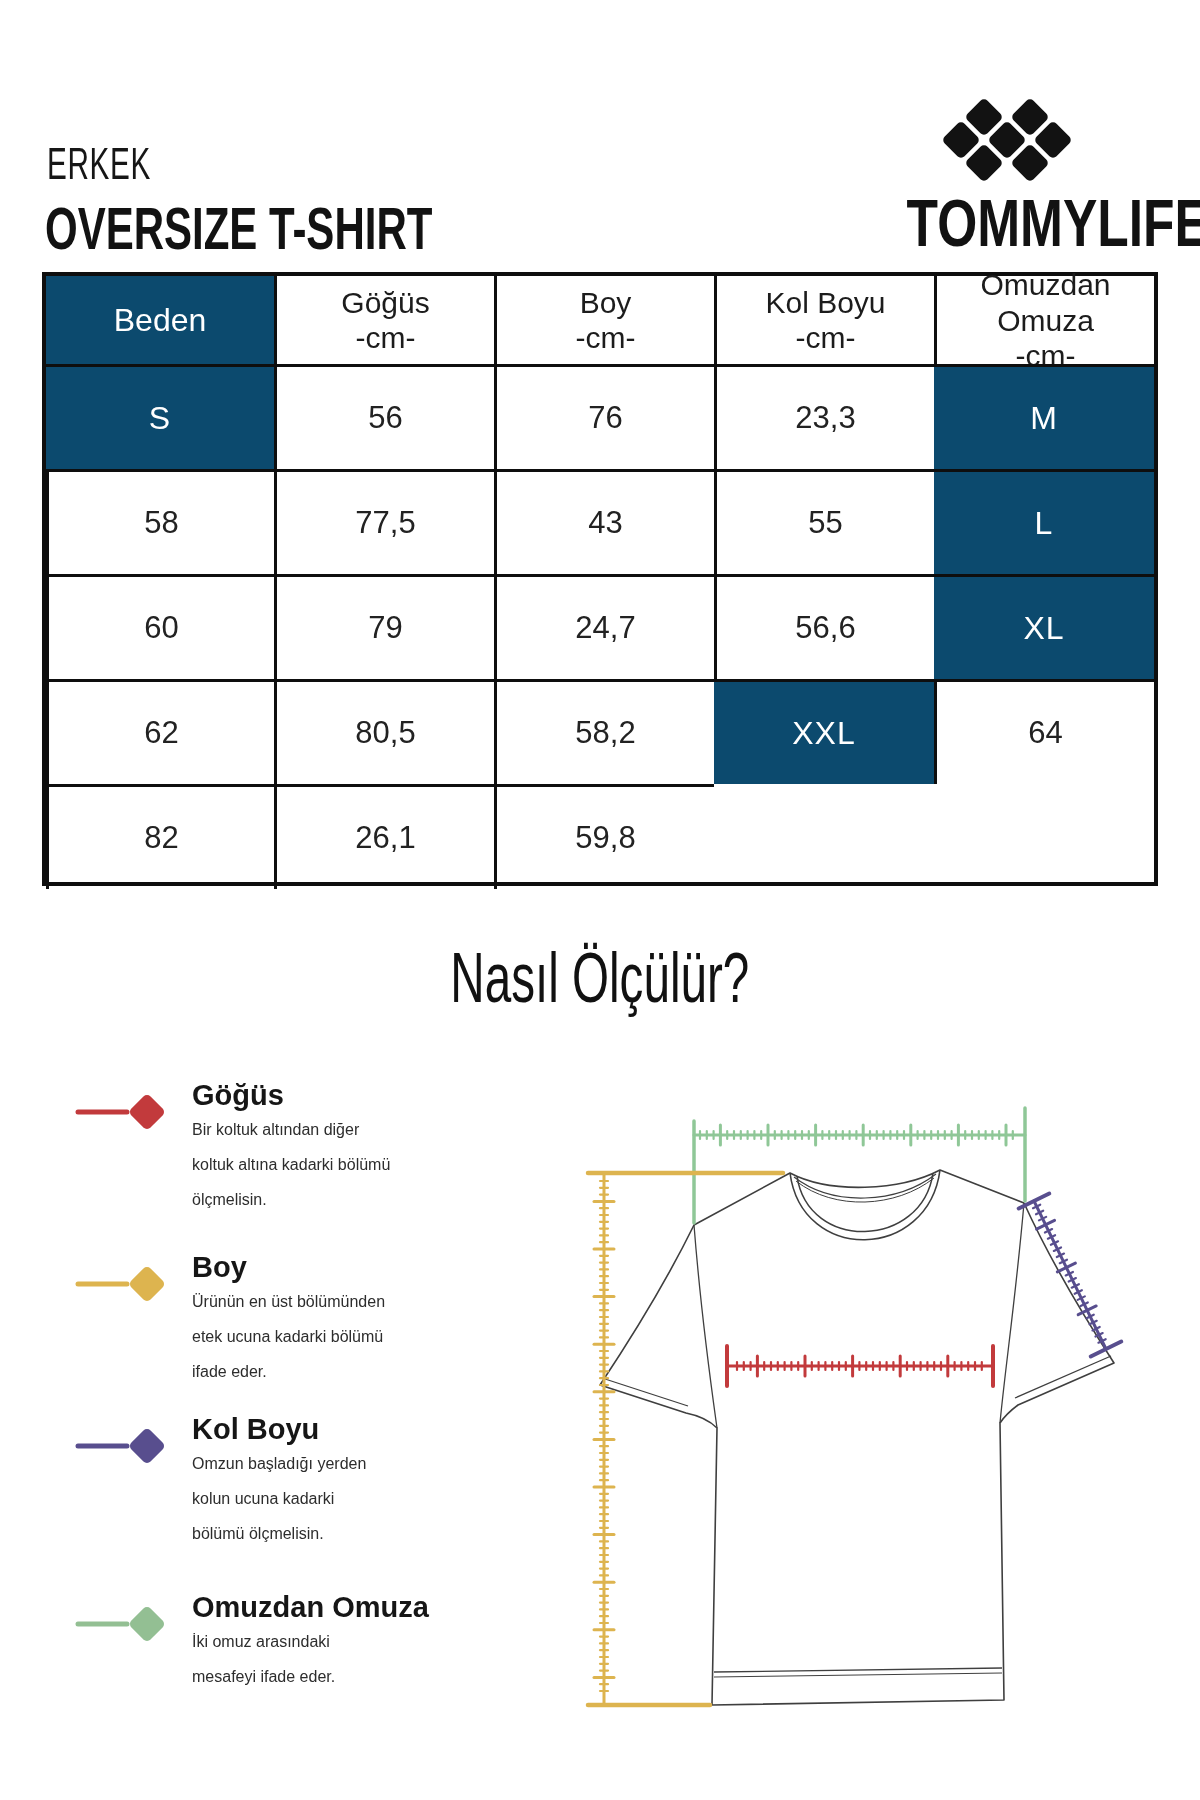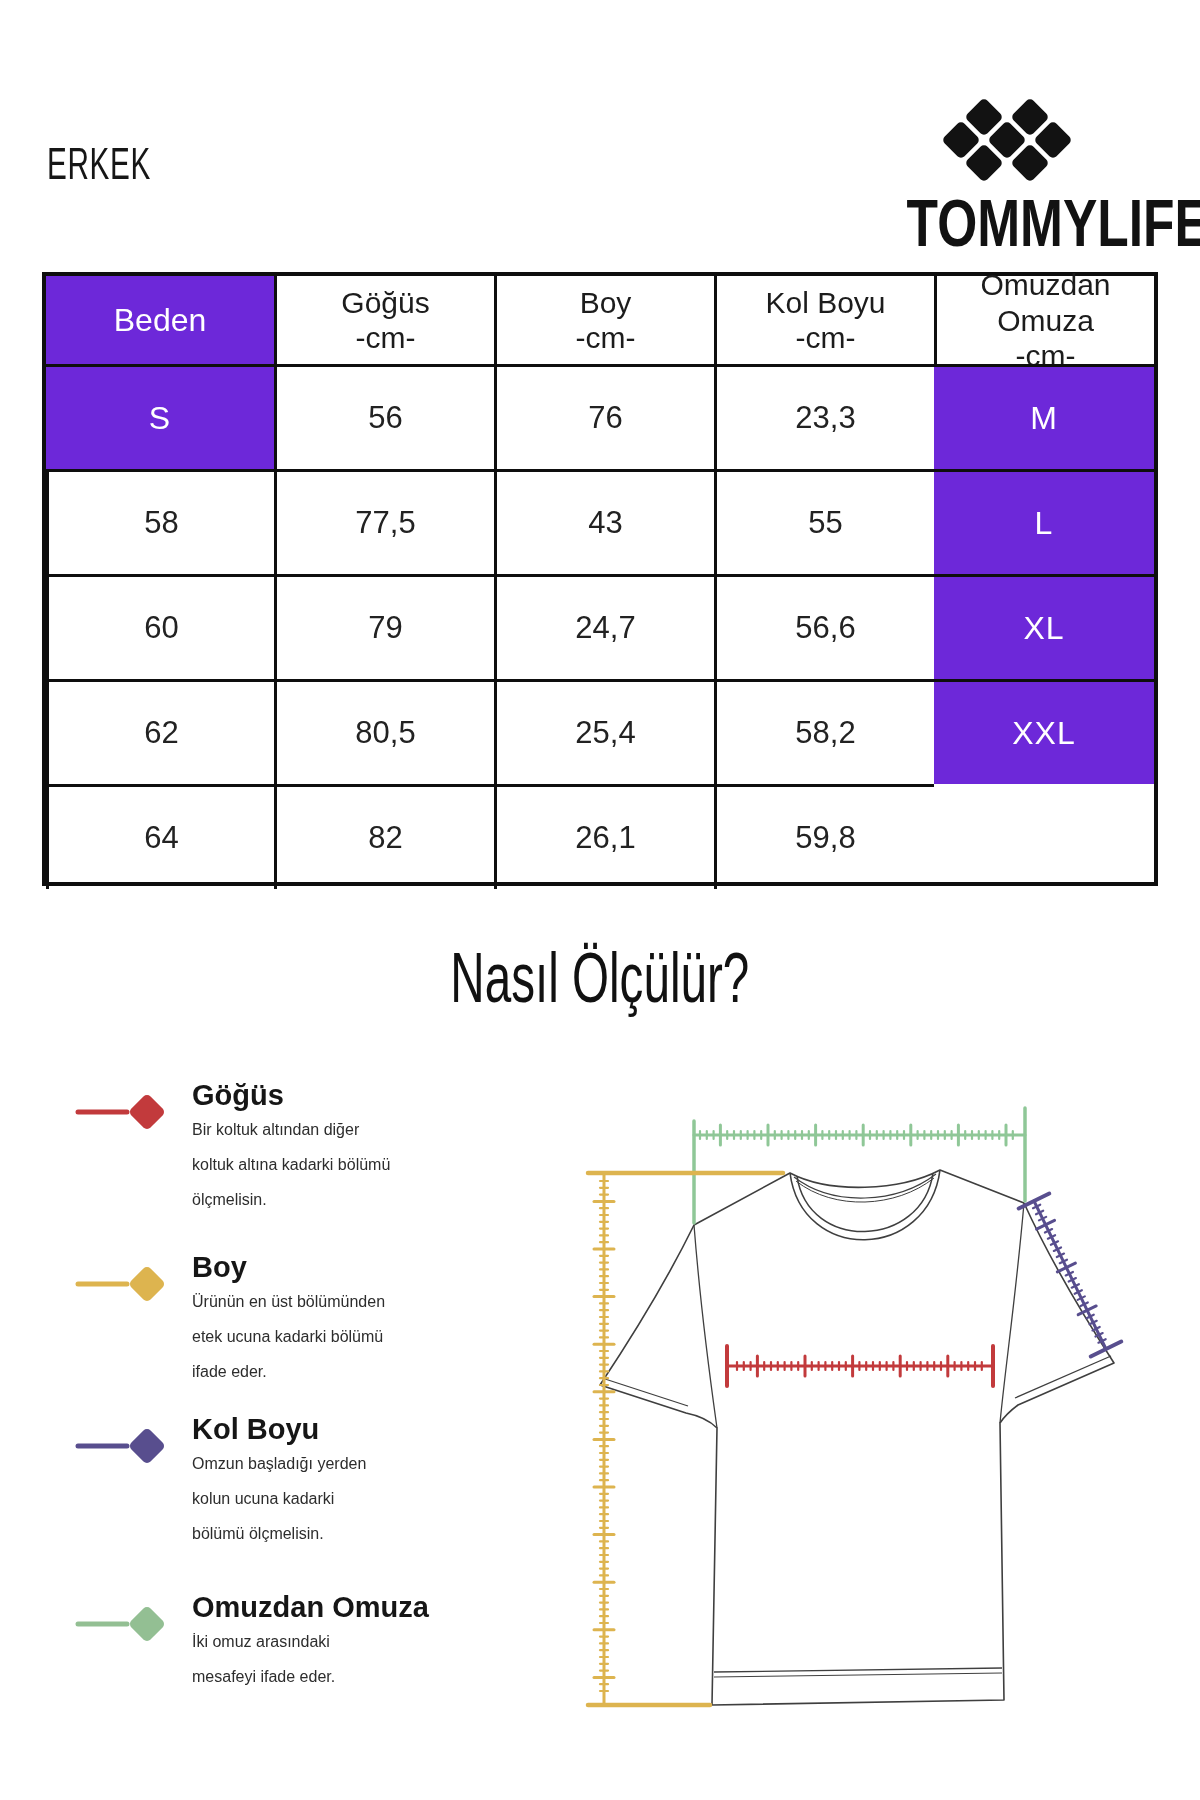--- a/index.html
+++ b/index.html
@@ -22,21 +22,21 @@
 
   
   .size-table{position:absolute;left:42px;top:272px;width:1116px;height:614px;
       display:grid;grid-template-columns:228px 220px 220px 220px 1fr;
       grid-template-rows:88px repeat(5,105px);
       border:4px solid #0e0e0e;box-sizing:border-box;background:#fff;}
   .size-table>div{display:flex;flex-direction:column;align-items:center;justify-content:center;
       border-left:3px solid #0e0e0e;border-top:3px solid #0e0e0e;box-sizing:border-box;}
   .size-table>div.c1{border-left:none;}
   .size-table>div.hr{border-top:none;}
-  .dark{background:#6d28d9;color:#fff;}
+  .dark{background:#0c4a6e;color:#fff;}
   .th-label{font-size:30px;font-weight:500;color:#1c1c1c;text-align:center;line-height:36px;}
   .th-unit{font-size:30px;font-weight:500;color:#1c1c1c;line-height:34px;}
   .dark .th-label{color:#fff;font-size:32px;}
   .size-cell{font-size:32px;color:#fff;letter-spacing:1px;}
   .td-val{font-size:31px;color:#222;}
 
   
   .measure-title{position:absolute;left:0;right:0;top:938px;text-align:center;
       font-size:70px;font-weight:500;color:#111;}
   .measure-title .condc{transform:scaleX(.68);}
@@ -50,20 +50,21 @@
   .legend-text .legend-line:first-of-type{margin-top:4px;}
 
   .diagram{position:absolute;left:500px;top:1080px;}
 </style>
 </head>
 <body>
 
 <div class="page">
 
   <div class="category"><span class="cond">ERKEK</span></div>
+  <div class="product-title"><span class="cond">OVERSIZE T-SHIRT</span></div>
 
   <div class="logo-block">
     <svg class="logo-diamonds" width="150" height="92" viewBox="0 0 150 92">
       <g fill="#121212">
         <rect x="31" y="7" width="28" height="28" rx="5" transform="rotate(45 45 21)"></rect>
         <rect x="77" y="7" width="28" height="28" rx="5" transform="rotate(45 91 21)"></rect>
         <rect x="8" y="30" width="28" height="28" rx="5" transform="rotate(45 22 44)"></rect>
         <rect x="54" y="30" width="28" height="28" rx="5" transform="rotate(45 68 44)"></rect>
         <rect x="100" y="30" width="28" height="28" rx="5" transform="rotate(45 114 44)"></rect>
         <rect x="31" y="53" width="28" height="28" rx="5" transform="rotate(45 45 67)"></rect>
@@ -140,23 +141,20 @@
       </div>
 
     <div class="c1 dark">
         <div class="size-cell">XL</div>
       </div>
     <div>
         <div class="td-val">62</div>
       </div>
     <div>
         <div class="td-val">80,5</div>
-      </div>
-    <div>
-        <div class="td-val">25,4</div>
       </div>
     <div>
         <div class="td-val">58,2</div>
       </div>
 
     <div class="c1 dark">
         <div class="size-cell">XXL</div>
       </div>
     <div>
         <div class="td-val">64</div>

